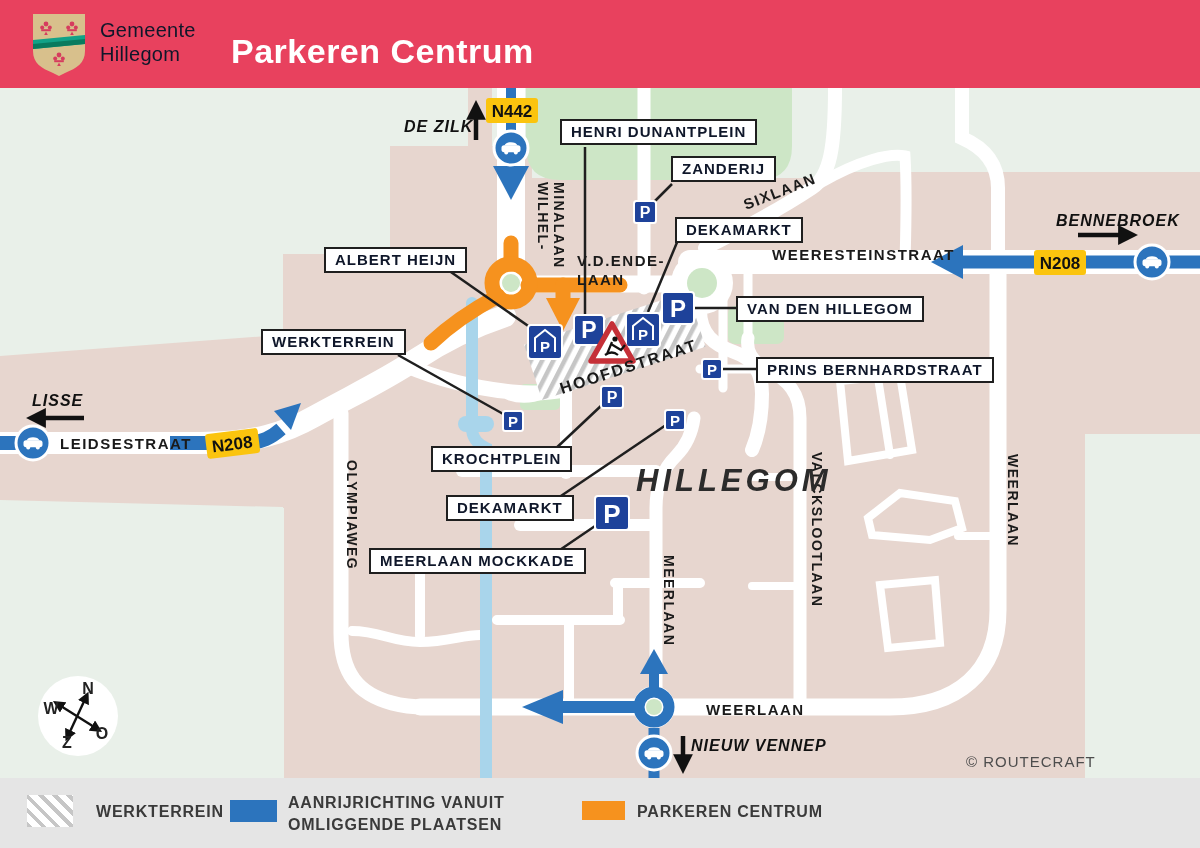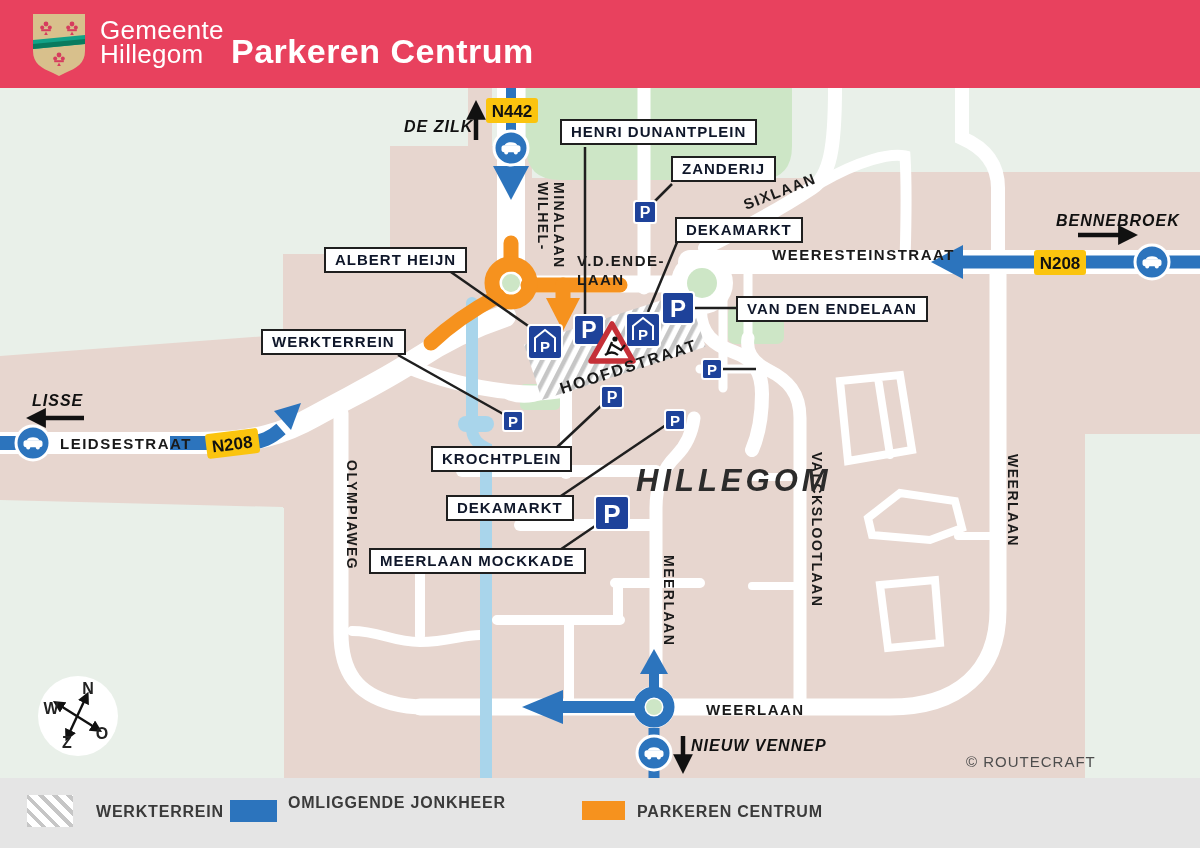--- a/index.html
+++ b/index.html
@@ -1,20 +1,20 @@
 <!DOCTYPE html>
 <html><head>
 <meta charset="utf-8">
 <style>
   html,body{margin:0;padding:0;background:#fff;}
   .page{position:relative;width:1200px;height:848px;overflow:hidden;font-family:"Liberation Sans",sans-serif;background:#fff;}
   
   .hdr{position:absolute;left:0;top:0;width:1200px;height:88px;background:#E8415E;}
   .hdr .crest{position:absolute;left:30px;top:11px;}
-  .hdr .org{position:absolute;left:100px;top:18px;color:#ffffff;font-size:26px;line-height:24px;font-weight:400;letter-spacing:.3px;}
+  .hdr .org{position:absolute;left:100px;top:18px;color:#0f172a;font-size:20px;line-height:24px;font-weight:400;letter-spacing:.3px;}
   .hdr .title{position:absolute;left:231px;top:32px;color:#fff;font-size:34px;font-weight:700;letter-spacing:.5px;}
   
   .map{position:absolute;left:0;top:88px;width:976px;height:690px;}
   .map svg{display:block;}
   
   .callout{position:absolute;background:#fff;border:2px solid #1f1f1f;color:#0f172a;
     font-size:15px;font-weight:700;letter-spacing:1px;padding:2px 9px 3px;white-space:nowrap;}
   
   .legend{position:absolute;left:0;top:778px;width:1200px;height:70px;background:#e5e5e5;}
   .lg-item{position:absolute;color:#3a3a3a;font-size:16px;font-weight:700;letter-spacing:.8px;}
@@ -317,31 +317,33 @@
     </g>
 
     <text x="636" y="403" font-size="31" font-weight="700" font-style="italic" letter-spacing="4" fill="#2b2b2b">HILLEGOM</text>
     <text x="966" y="679" font-size="15" letter-spacing="1" fill="#4d4d4d">© ROUTECRAFT</text>
   </svg>
 
   <div class="callout" style="left:560px;top:31px">HENRI DUNANTPLEIN</div>
   <div class="callout" style="left:671px;top:68px">ZANDERIJ</div>
   <div class="callout" style="left:675px;top:129px">DEKAMARKT</div>
   <div class="callout" style="left:324px;top:159px">ALBERT HEIJN</div>
-  <div class="callout" style="left:736px;top:208px">VAN DEN ENDELAAN</div>
+  <div class="callout" style="left:736px;top:208px">VAN DEN HILLEGOM</div>
   <div class="callout" style="left:261px;top:241px">WERKTERREIN</div>
+  <div class="callout" style="left:756px;top:269px">PRINS BERNHARDSTRAAT</div>
   <div class="callout" style="left:431px;top:358px">KROCHTPLEIN</div>
   <div class="callout" style="left:446px;top:407px">DEKAMARKT</div>
   <div class="callout" style="left:369px;top:460px">MEERLAAN MOCKKADE</div>
   </div>
 
   <div class="legend">
     <div class="sw-hatch"></div>
     <div class="lg-item txt-werk">WERKTERREIN</div>
     <div class="sw-blue"></div>
     <div class="lg-item txt-aanrij">
-      <div>OMLIGGENDE JONKHEER</div>
+      <div>AANRIJRICHTING VANUIT</div>
+      <div>OMLIGGENDE PLAATSEN</div>
     </div>
     <div class="sw-orange"></div>
     <div class="lg-item txt-park">PARKEREN CENTRUM</div>
   </div>
 
 </div>
 
 </body></html>

